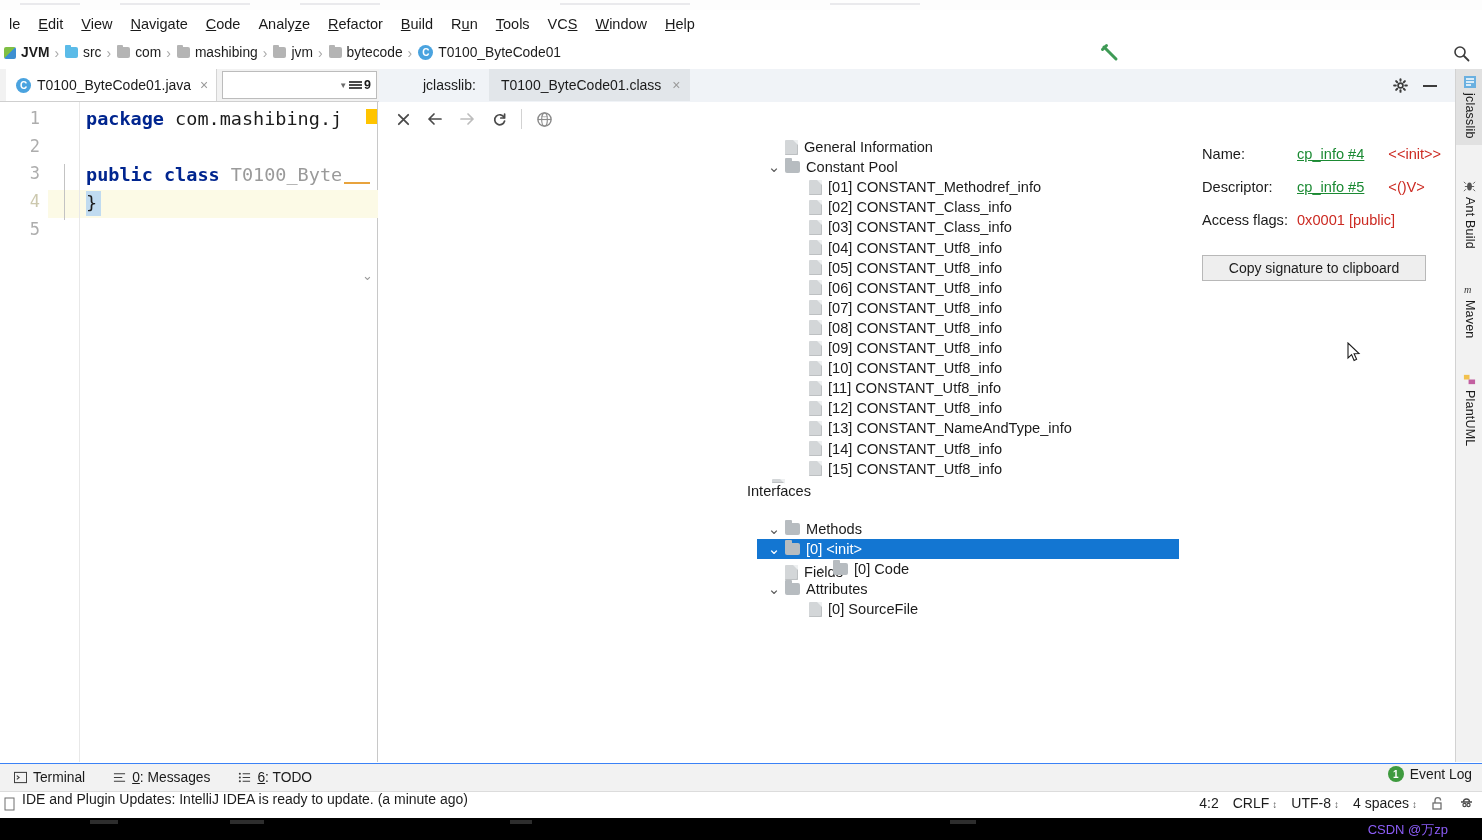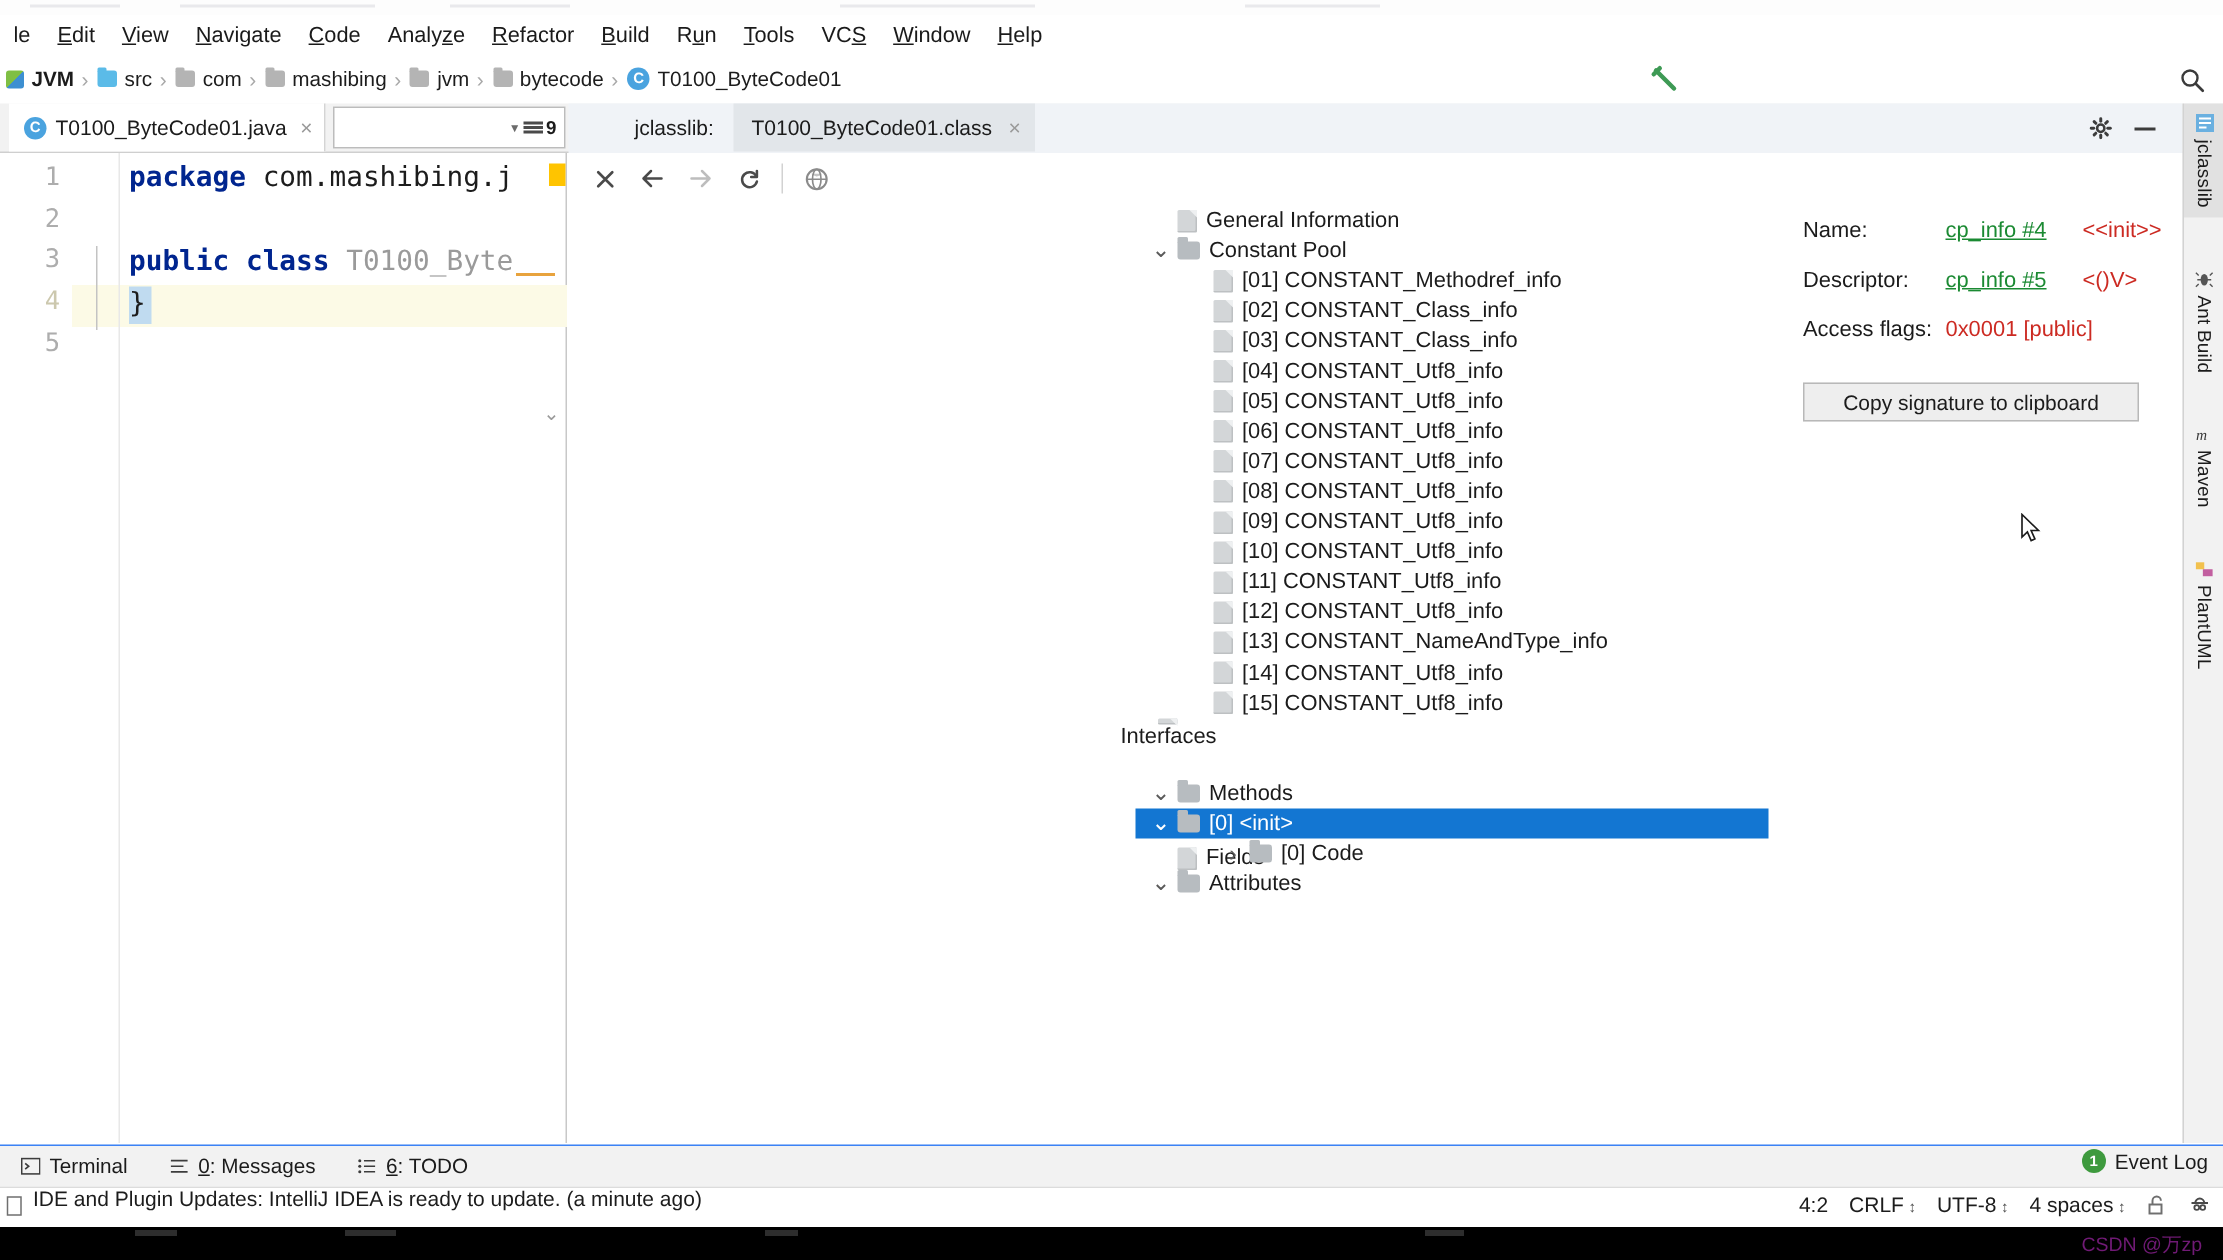--- a/index.html
+++ b/index.html
@@ -145,21 +145,21 @@
   
   .statusbar { position:absolute; left:0; top:791px; width:1482px; height:15px; background:#ffffff; border-top:1px solid #dcdcdc; display:flex; align-items:center; }
   .sb-msg { font-size:14px; color:#1c1c1c; padding-left:22px; }
   .sb-right { position:absolute; right:8px; top:795px; display:flex; align-items:center; gap:14px; font-size:14px; color:#1c1c1c; }
   .sb-caret { color:#555; font-size:10px; margin-left:3px; }
   .sb-icon { display:inline-flex; }
 
   
   .footer { position:absolute; left:0; top:818px; width:1482px; height:22px; background:#000; }
   .footer .ghostline { position:absolute; top:2px; height:4px; background:#2d2d2d; }
-  .csdn { position:absolute; right:14px; top:821px; font-size:13px; color:#701a75; }
+  .csdn { position:absolute; right:34px; top:821px; font-size:13px; color:#8b5cf6; }
 
   svg { display:block; }
 </style>
 </head>
 <body>
 
 <div id="app">
 
   <div class="top-sliver">
     <div class="ghost" style="left:20px;width:60px;"></div>
@@ -470,20 +470,26 @@
           <span style="display: inline-block; width: 436px;"></span>
           <span class="twist" style="font-size: 15px;">›</span>
           <span class="tfolder" style="margin-left: 4px;"></span>
           <span>[0] Code</span>
         </div>
         <div class="trow" style="top: 443.2px;">
           <span style="display: inline-block; width: 388px;"></span>
           <span class="twist" style="font-size: 15px; line-height: 6px;">⌄</span>
           <span class="tfolder" style="margin-left: 4px;"></span>
           <span>Attributes</span>
+        </div>
+        <div class="trow" style="top: 463.3px;">
+          <span style="display: inline-block; width: 412px;"></span>
+          <span class="twist"></span>
+          <span class="tfile" style="margin-left: 4px;"></span>
+          <span>[0] SourceFile</span>
         </div>
       </div>
 
     <div class="detail">
       <div class="drow">
         <span class="dlabel">Name:</span>
         <a class="dlink" href="#">cp_info #4</a>
         <span class="dval">&lt;&lt;init&gt;&gt;</span>
       </div>
       <div class="drow">

